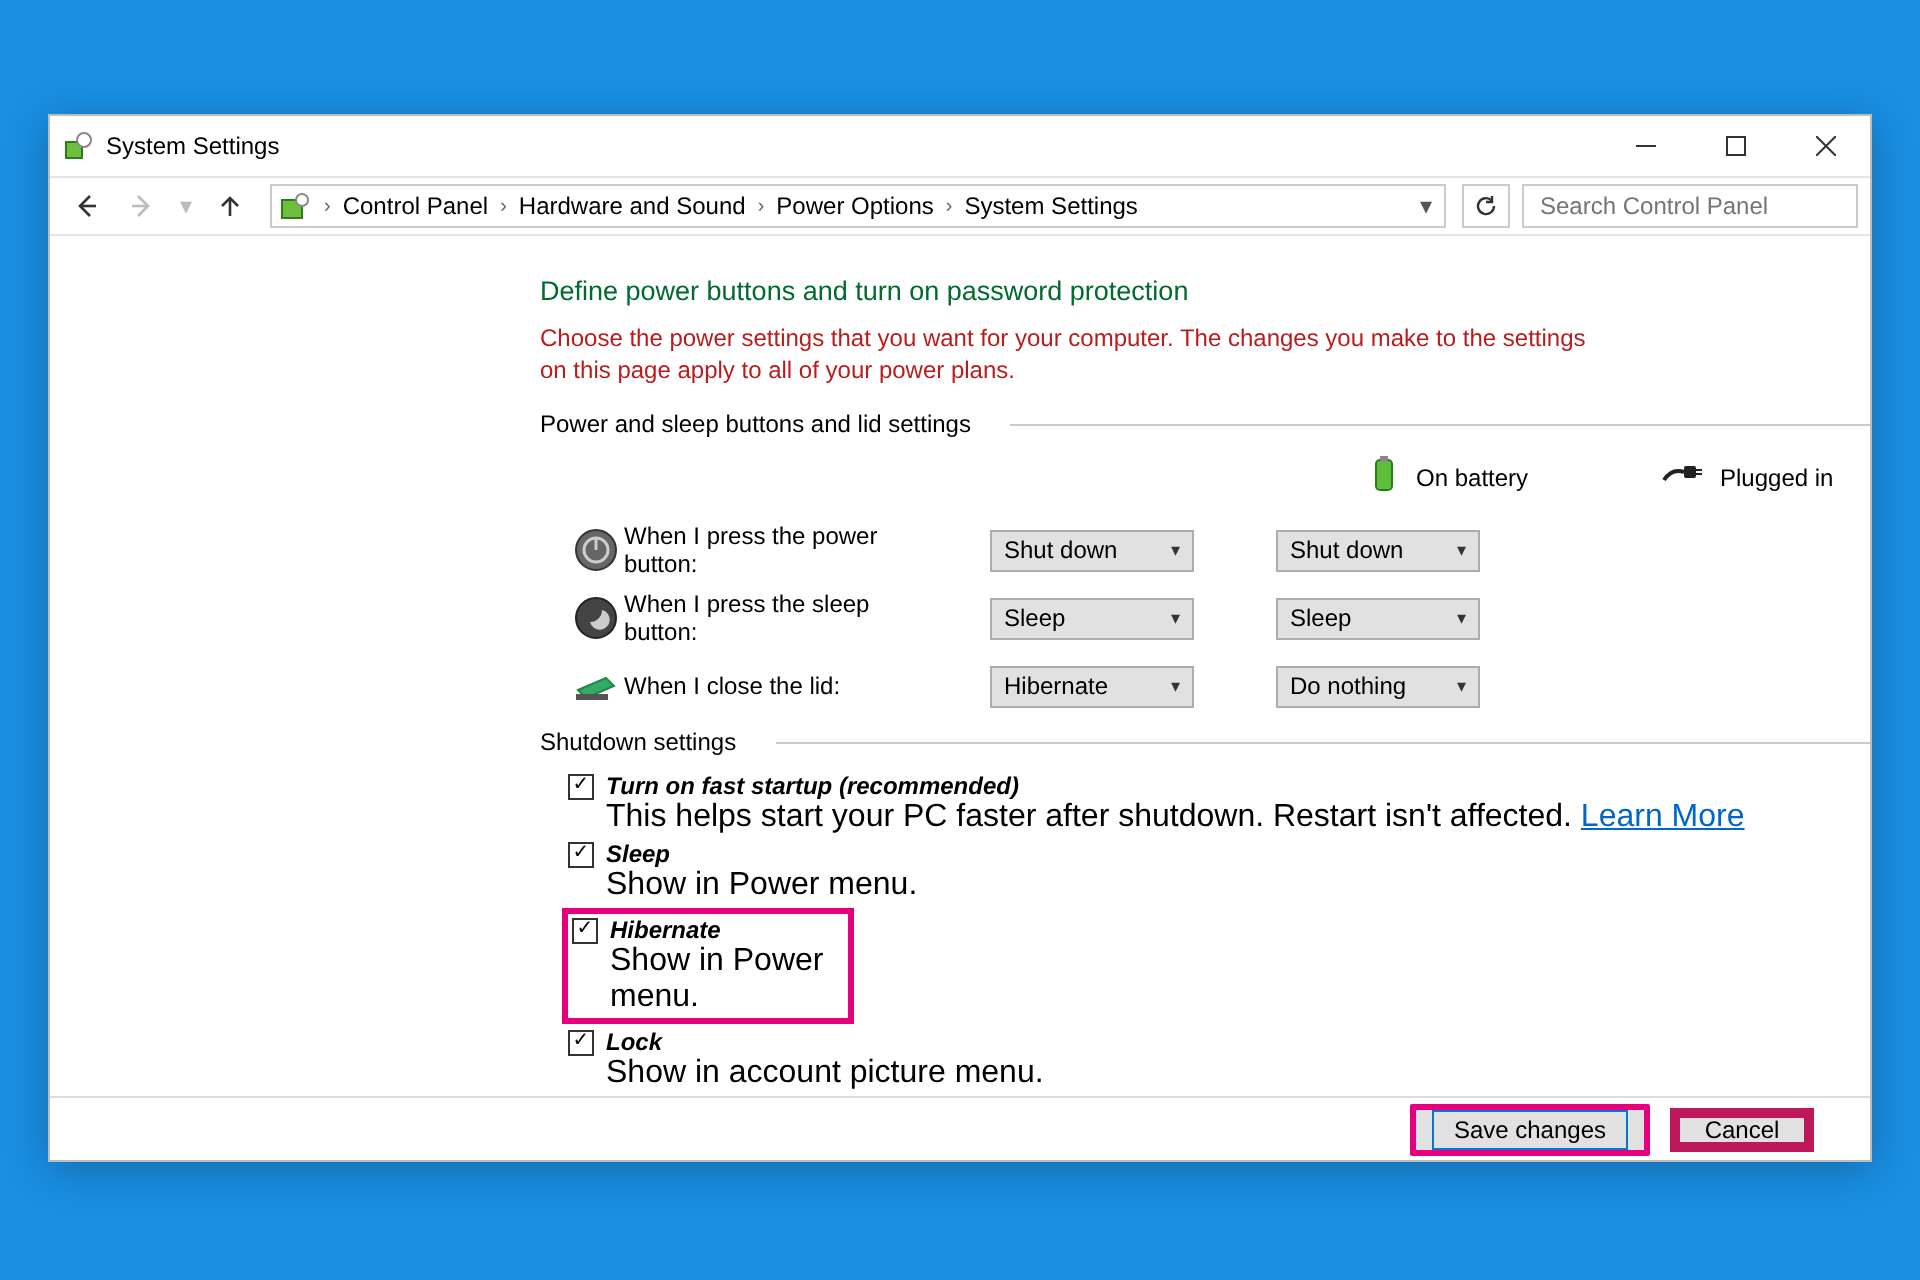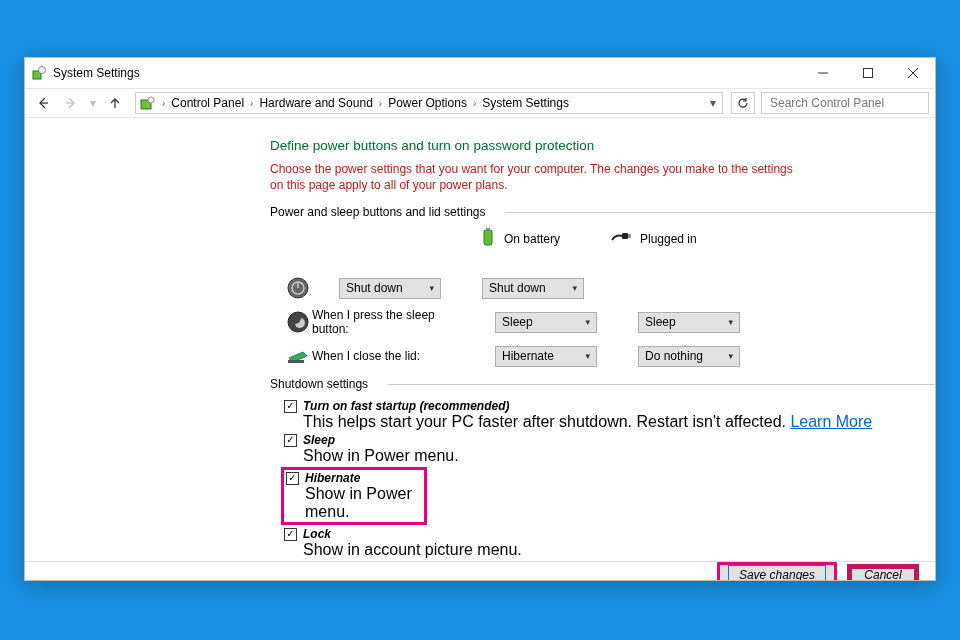--- a/index.html
+++ b/index.html
@@ -119,22 +119,23 @@
   }
   .section-label {
     display:flex; align-items:center; gap:20px;
     margin: 6px 0 8px 0;
     font-size:12px;
   }
   .section-label .line { flex:1; height:1px; background:#ccc; }
   .colheads {
     display:flex;
     margin-left: 210px;
-    gap: 0;
-    margin-bottom: 21px;
+    gap: 16px;
+    margin-bottom: 8px;
+    justify-content: flex-end;
   }
   .colhead {
     width: 130px;
     display:flex; align-items:center; gap:8px;
   }
   .row {
     display:flex; align-items:center;
     height: 34px;
     margin-left: 14px;
   }
@@ -174,23 +175,22 @@
     margin-left: 11px;
     margin-bottom: 2px;
     width: 146px;
   }
   .highlight-box .chk-row { margin-left:0; margin-bottom:0; }
   .footer {
     margin-top:auto;
     border-top: 1px solid #ddd;
     height: 48px;
     display:flex; align-items:center; justify-content:flex-end;
-    padding-right: 16px;
+    padding-right: 28px;
     gap: 10px;
-    font-style: italic;
   }
   .btn {
     min-width: 72px; height: 22px;
     border: 5px solid #be185d;
     background: #e1e1e1;
     display:flex; align-items:center; justify-content:center;
     font-size:12px;
     padding: 0 10px;
   }
   .btn.primary-hl {
@@ -325,20 +325,21 @@
       </div>
 
       <div class="row">
         <span class="row-icon">
             <svg width="24" height="24" viewBox="0 0 24 24">
               <circle cx="12" cy="12" r="10" fill="#666" stroke="#333"></circle>
               <circle cx="12" cy="12" r="6" fill="none" stroke="#ccc" stroke-width="1.5"></circle>
               <line x1="12" y1="6" x2="12" y2="12" stroke="#ccc" stroke-width="1.5"></line>
             </svg>
           </span>
+        <span class="row-label">When I press the power button:</span>
         <div class="sel">
             <span>Shut down</span>
             <span class="chev">▾</span>
           </div>
         <div class="sel">
             <span>Shut down</span>
             <span class="chev">▾</span>
           </div>
       </div>
 

